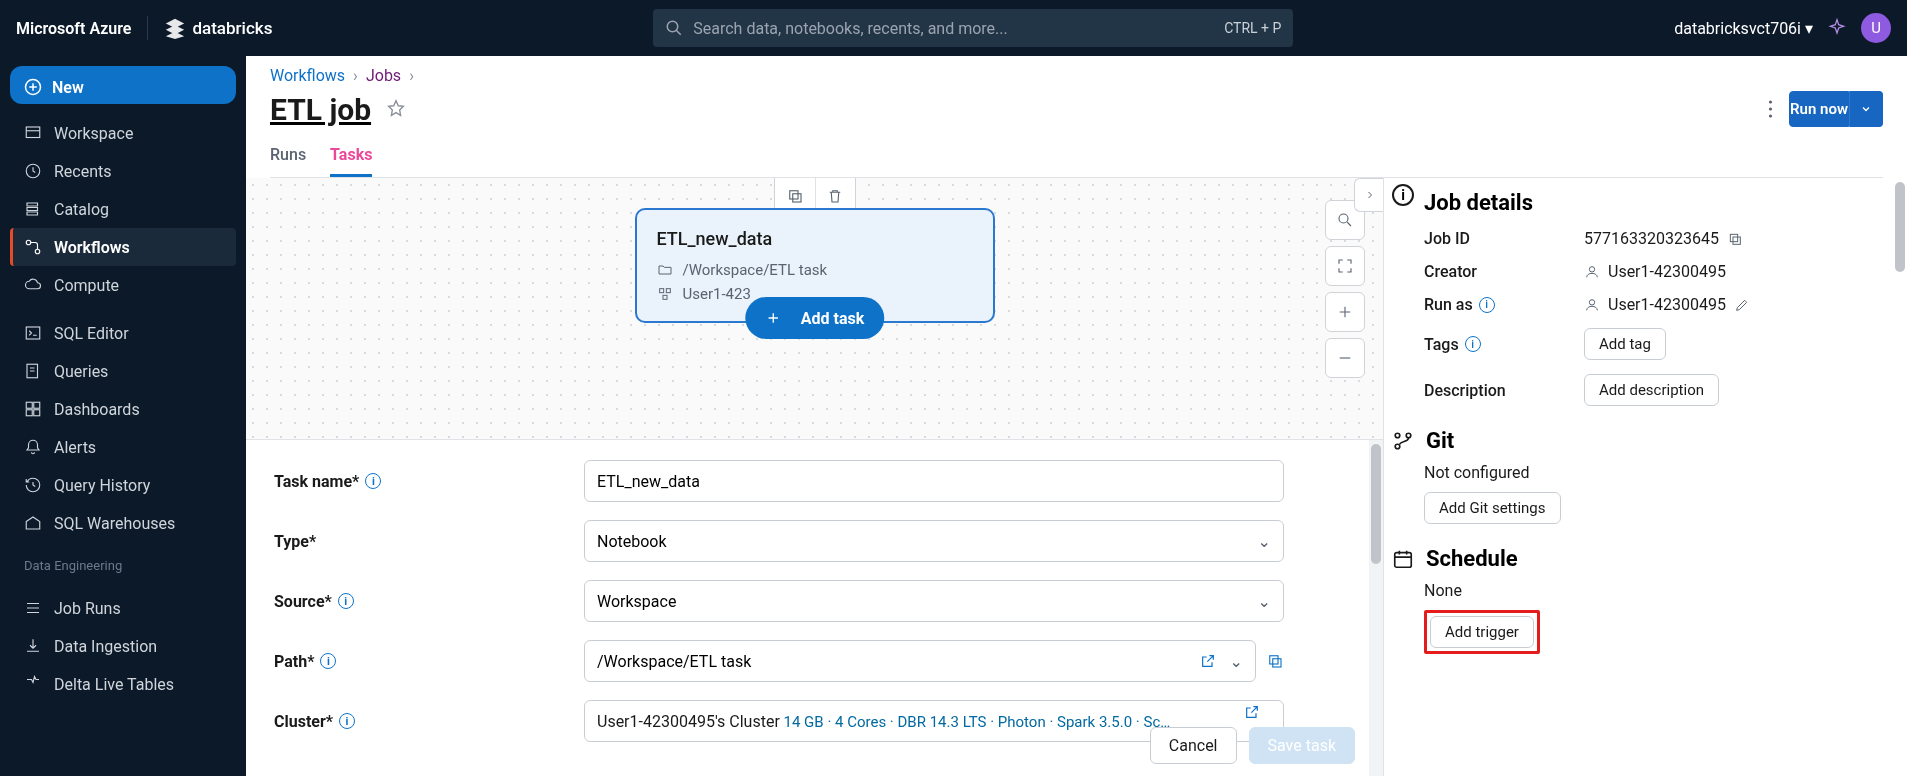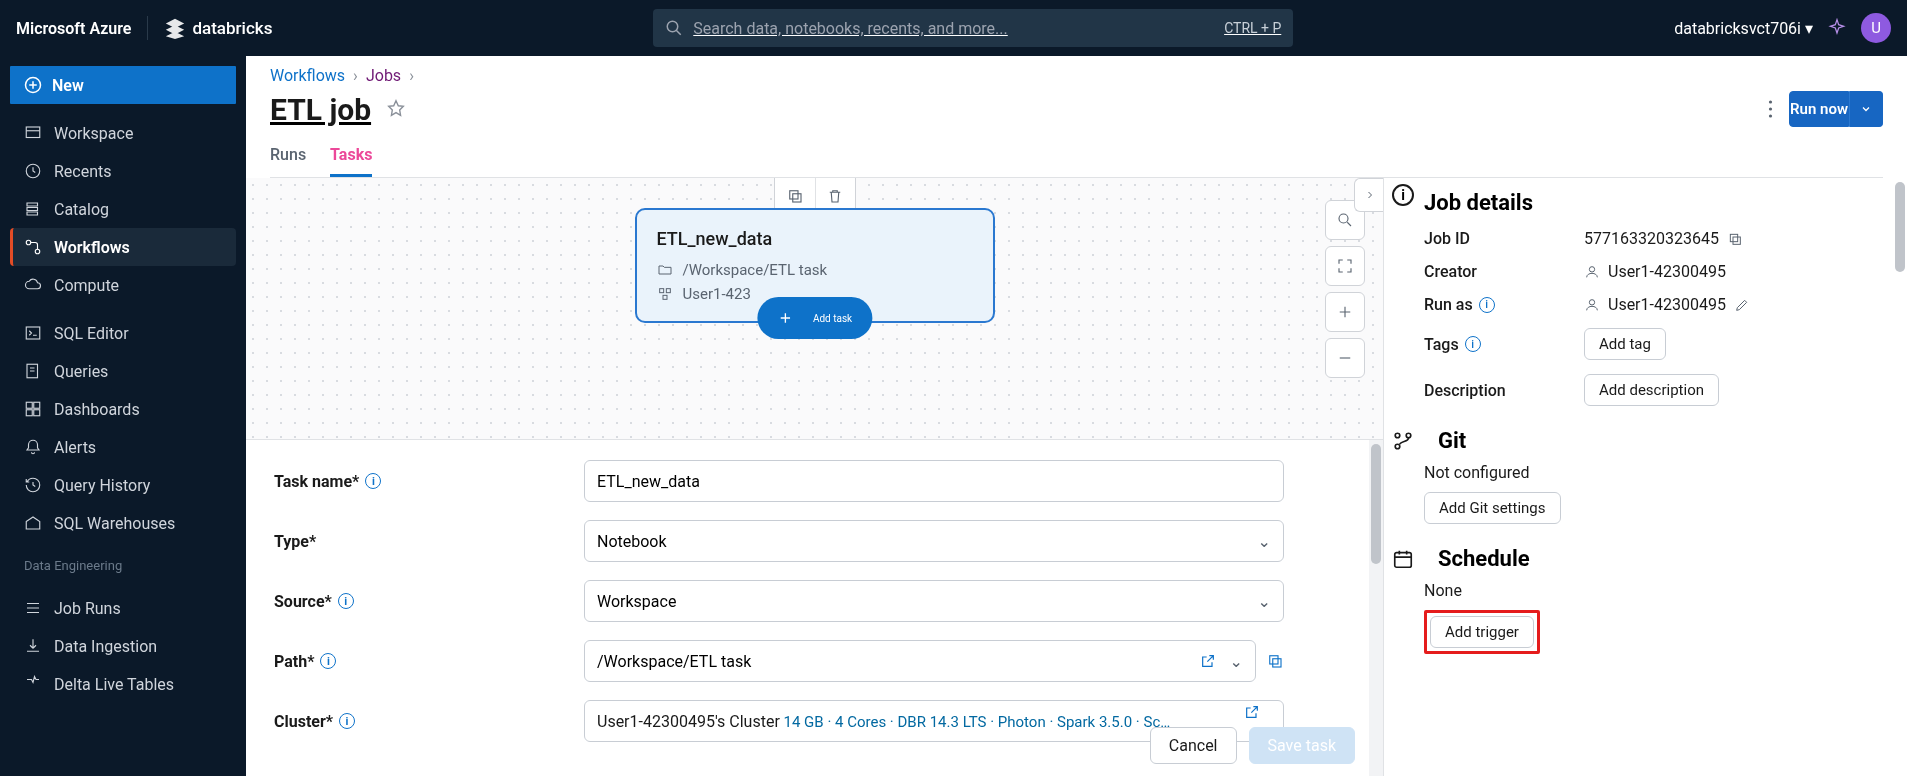--- a/index.html
+++ b/index.html
@@ -3,35 +3,35 @@
 <meta charset="utf-8">
 <style>
 * { box-sizing: border-box; margin: 0; padding: 0; font-family: -apple-system, BlinkMacSystemFont, "Segoe UI", Roboto, sans-serif; }
 body { width: 1907px; height: 776px; overflow: hidden; background: #fff; }
 
 
 .topbar { height: 56px; background: #0b1929; display: flex; align-items: center; padding: 0 16px; color: #fff; }
 .topbar .azure-logo { font-size: 16px; font-weight: 600; color: #fff; margin-right: 16px; }
 .topbar .databricks-logo { display: flex; align-items: center; gap: 6px; font-size: 17px; color: #fff; font-weight: 500; }
 .topbar .databricks-logo svg { fill: #fff; }
-.topbar .search-wrap { flex: 1; display: flex; justify-content: center; text-decoration: underline; }
+.topbar .search-wrap { flex: 1; display: flex; justify-content: center; }
 .topbar .searchbox { width: 640px; height: 38px; background: #213547; border-radius: 4px; display: flex; align-items: center; padding: 0 12px; gap: 10px; color: #9ca3af; }
 .topbar .searchbox input { flex: 1; background: transparent; border: none; color: #fff; font-size: 16px; outline: none; }
 .topbar .searchbox input::placeholder { color: #9ca3af; }
 .topbar .searchbox .shortcut { font-size: 14px; color: #c8d0d8; }
 .topbar .right { display: flex; align-items: center; gap: 14px; }
 .topbar .user-label { font-size: 16px; color: #fff; }
 .topbar .avatar { width: 30px; height: 30px; border-radius: 50%; background: #8e5ae0; display: flex; align-items: center; justify-content: center; font-size: 15px; color: #fff; }
 
 
 .layout { display: flex; height: calc(100% - 56px); }
 
 
 .sidebar { width: 246px; background: #0b1929; color: #d0d5dc; padding: 10px 10px 0 10px; overflow-y: auto; }
-.sidebar .new-btn { width: 100%; height: 38px; background: #0e72c9; color: #fff; border: none; border-radius: 1px; font-size: 16px; font-weight: 600; display: flex; align-items: center; gap: 10px; padding: 0 14px; cursor: pointer; }
+.sidebar .new-btn { width: 100%; height: 38px; background: #0e72c9; color: #fff; border: none; border-radius: 12px; font-size: 16px; font-weight: 600; display: flex; align-items: flex-start; gap: 10px; padding: 12px 14px; cursor: pointer; }
 .sidebar .nav { margin-top: 10px; }
 .sidebar .nav-item { display: flex; align-items: center; gap: 12px; height: 38px; padding: 0 14px; font-size: 16px; cursor: pointer; border-radius: 4px; }
 .sidebar .nav-item.active { background: #1a2a3a; border-left: 3px solid #e34c26; padding-left: 11px; }
 .sidebar .section-label { font-size: 13px; color: #6b7a8a; padding: 16px 14px 6px; }
 
 
 .main { flex: 1; display: flex; flex-direction: column; overflow: hidden; }
 .main .header-row { padding: 10px 24px 0; }
 .breadcrumb { display: flex; align-items: center; gap: 8px; font-size: 16px; color: #0e72c9; }
 .breadcrumb .sep { color: #8a9099; }
@@ -59,21 +59,21 @@
 .canvas-toolbar-top { position: absolute; top: 0; left: 50%; transform: translateX(-50%); display: flex; border: 1px solid #d0d3d8; border-top: none; border-radius: 0 0 6px 6px; background: #fff; }
 .canvas-toolbar-top button { width: 40px; height: 36px; border: none; background: none; cursor: pointer; color: #5a6470; display: flex; align-items: center; justify-content: center; }
 .canvas-toolbar-top button + button { border-left: 1px solid #e0e2e5; }
 
 .canvas-controls-right { position: absolute; top: 22px; right: 18px; display: flex; flex-direction: column; gap: 6px; }
 .canvas-controls-right button { width: 40px; height: 40px; border: 1px solid #d0d3d8; border-radius: 6px; background: #fff; cursor: pointer; color: #5a6470; display: flex; align-items: center; justify-content: center; }
 
 .task-node { position: absolute; top: 30px; left: 50%; transform: translateX(-50%); width: 360px; background: #eaf3fb; border: 2px solid #2a78d0; border-radius: 10px; padding: 18px 20px; }
 .task-node .node-title { font-size: 18px; font-weight: 500; color: #1a1a1a; margin-bottom: 12px; }
 .task-node .node-row { display: flex; align-items: center; gap: 10px; color: #5a6470; font-size: 15px; margin-top: 6px; }
-.add-task-btn { position: absolute; bottom: -18px; left: 50%; transform: translateX(-50%); background: #0e72c9; color: #fff; border: none; border-radius: 22px; height: 42px; padding: 0 20px; font-size: 10px; display: flex; align-items: center; gap: 20px; cursor: pointer; }
+.add-task-btn { position: absolute; bottom: -18px; left: 50%; transform: translateX(-50%); background: #0e72c9; color: #fff; border: none; border-radius: 22px; height: 42px; padding: 0 20px; font-size: 16px; display: flex; align-items: center; gap: 20px; cursor: pointer; font-weight: bold; }
 
 
 .form-area { flex: 1; overflow-y: auto; padding: 20px 28px; position: relative; }
 .form-row { display: flex; align-items: center; margin-bottom: 18px; }
 .form-row .label { width: 310px; font-size: 16px; font-weight: 700; color: #1a1a1a; display: flex; align-items: center; gap: 6px; }
 .info-icon { width: 16px; height: 16px; border-radius: 50%; border: 1px solid #0e72c9; color: #0e72c9; font-size: 11px; display: inline-flex; align-items: center; justify-content: center; }
 .form-row .control { flex: 1; max-width: 700px; }
 .text-input, .select { width: 100%; height: 42px; border: 1px solid #c8cdd4; border-radius: 6px; padding: 0 12px; font-size: 16px; background: #fff; }
 .select { display: flex; align-items: center; justify-content: space-between; cursor: pointer; }
 .select .caret { color: #5a6470; }
@@ -95,21 +95,21 @@
 .panel-info-icon { position: absolute; left: 8px; top: 6px; width: 22px; height: 22px; border-radius: 50%; border: 2px solid #1a1a1a; display: flex; align-items: center; justify-content: center; font-size: 14px; font-weight: 700; }
 
 
 .details-panel { width: 524px; border-left: 1px solid #e0e2e5; padding: 12px 20px 20px 40px; overflow-y: auto; position: relative; }
 .details-panel .vscroll { position: absolute; right: 2px; top: 4px; width: 10px; height: 90px; background: #c0c4ca; border-radius: 5px; }
 .details-panel h2 { font-size: 22px; font-weight: 700; margin-bottom: 14px; }
 .detail-row { display: flex; align-items: center; margin-bottom: 14px; font-size: 16px; }
 .detail-row .dlabel { width: 160px; color: #1a1a1a; font-weight: 500; display: flex; align-items: center; gap: 6px; }
 .detail-row .dvalue { flex: 1; display: flex; align-items: center; gap: 8px; color: #1a1a1a; }
 .ghost-btn { border: 1px solid #c8cdd4; background: #fff; border-radius: 6px; padding: 6px 14px; font-size: 15px; cursor: pointer; color: #1a1a1a; }
-.section-head { display: flex; align-items: center; gap: 14px; margin-top: 22px; margin-bottom: 10px; }
+.section-head { display: flex; align-items: center; gap: 2px; margin-top: 22px; margin-bottom: 10px; }
 .section-head .sicon { width: 26px; display: flex; justify-content: center; color: #1a1a1a; margin-left: -34px; margin-right: 8px; }
 .section-head h3 { font-size: 22px; font-weight: 700; }
 .section-body .muted { color: #1a1a1a; font-size: 16px; margin-bottom: 10px; }
 .highlight-red { border: 3px solid #e51c1c; padding: 3px; display: inline-block; border-radius: 2px; }
 
 svg { display: block; }
 </style>
 </head>
 <body>
 

